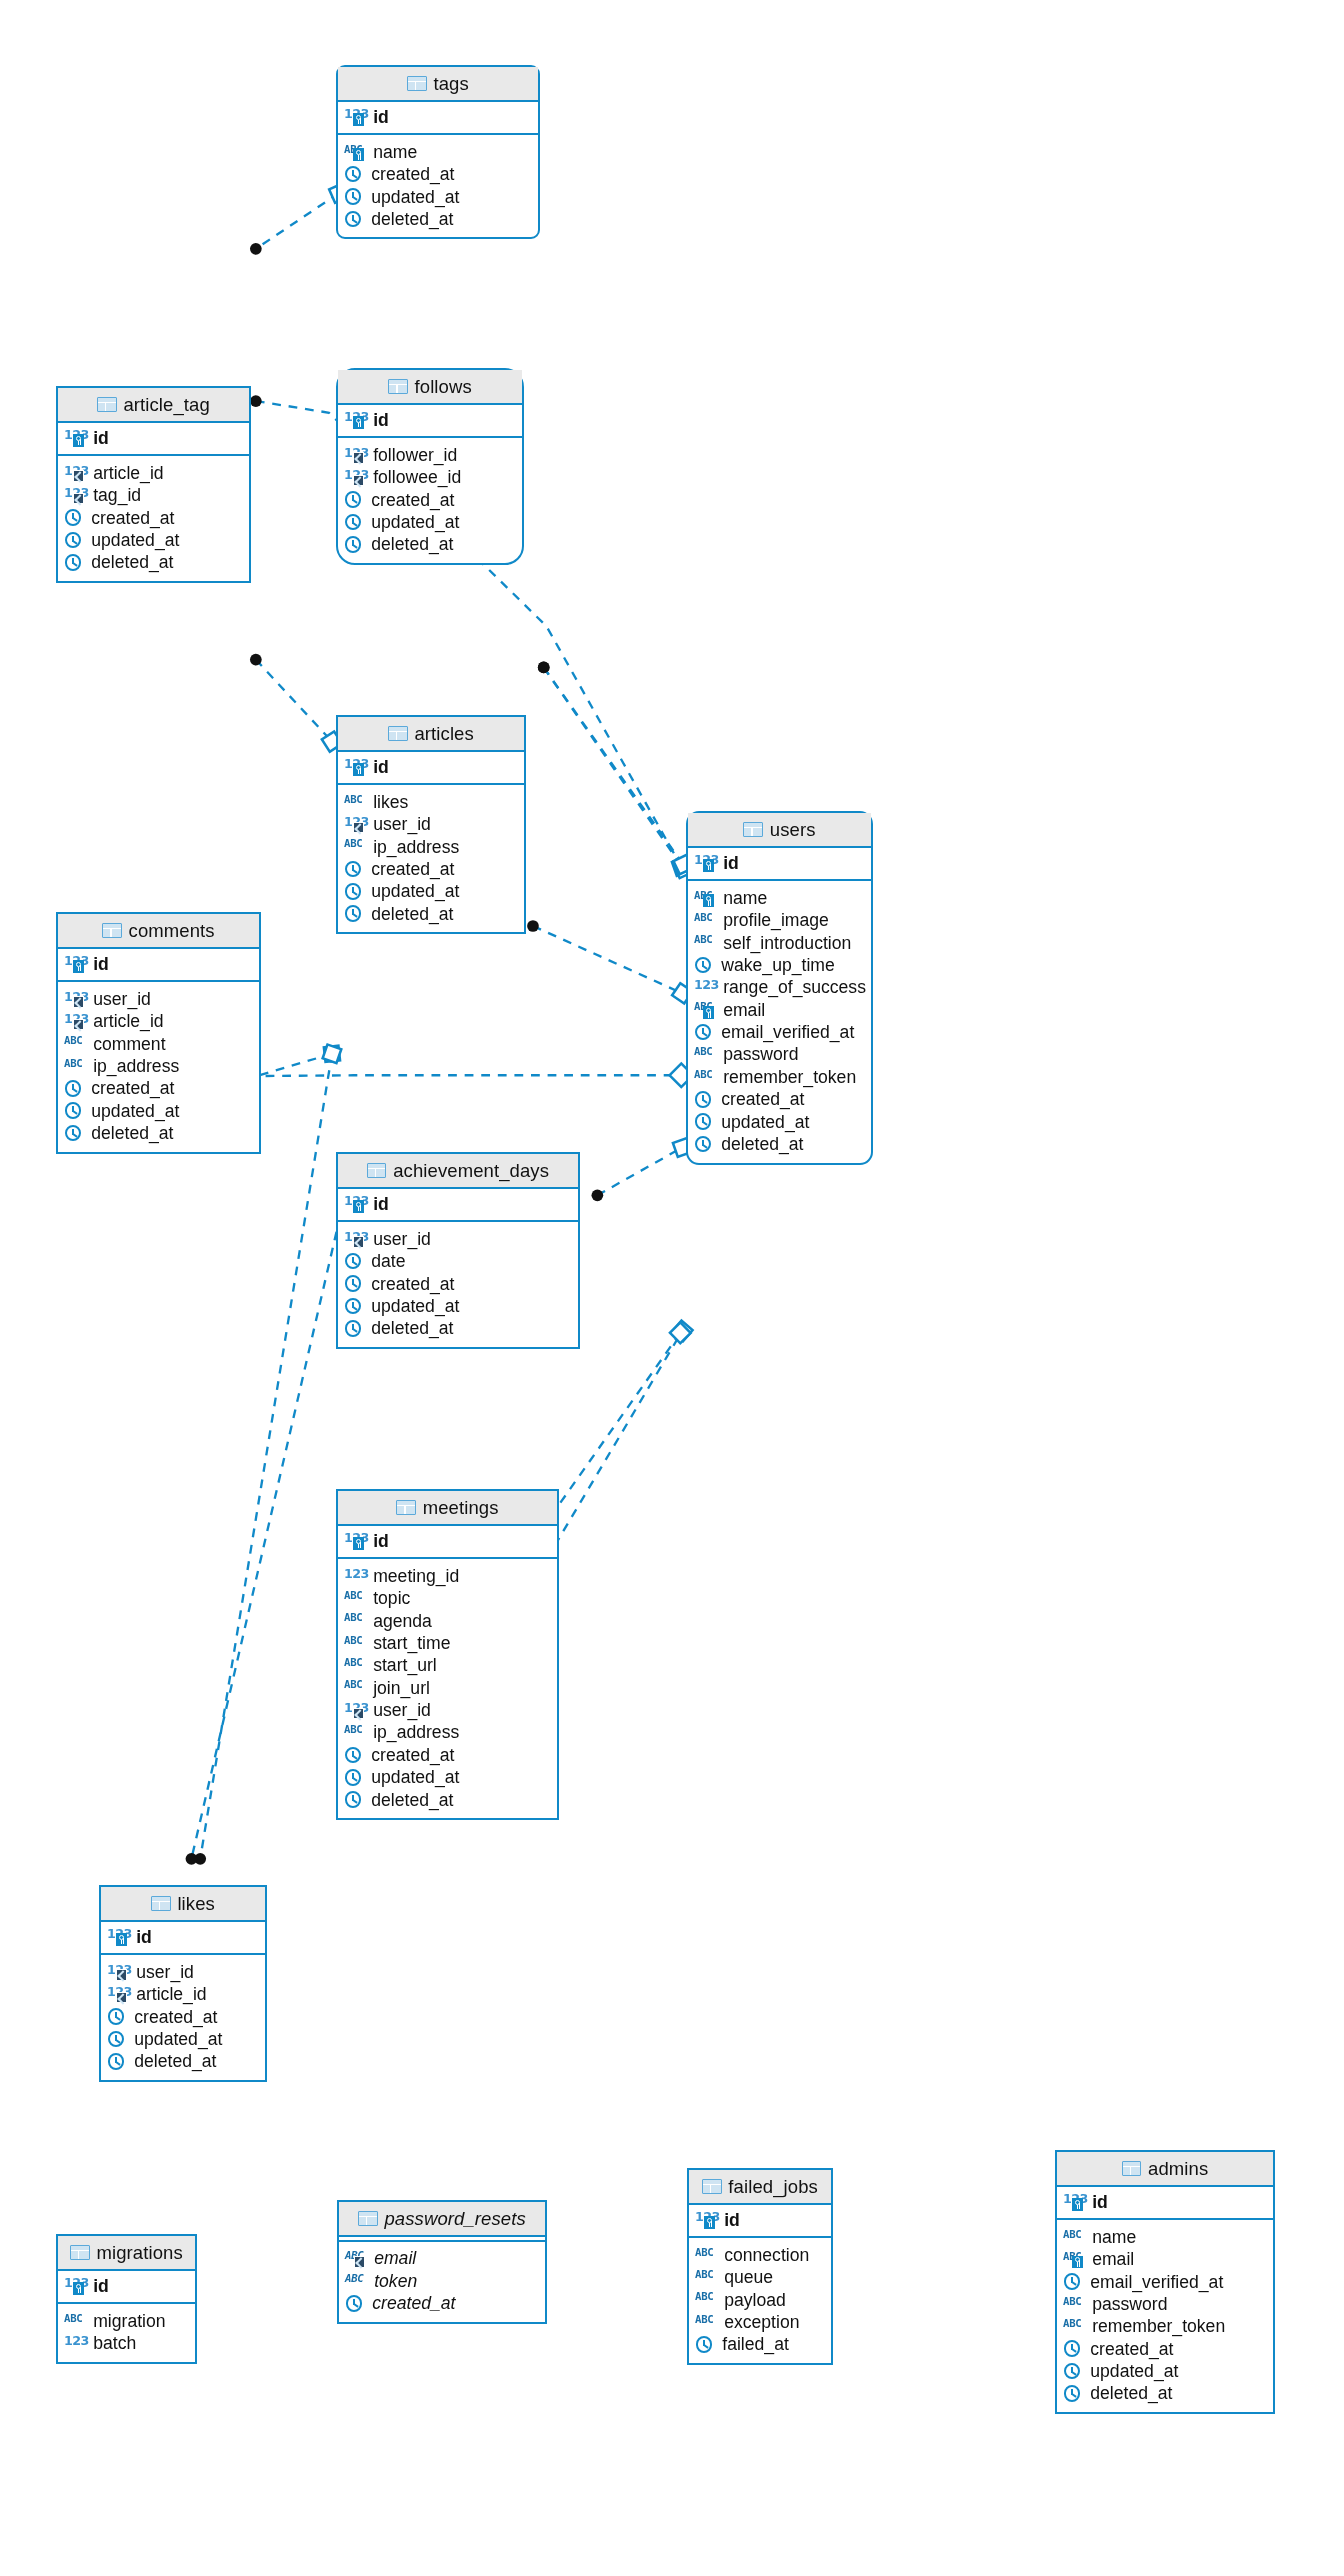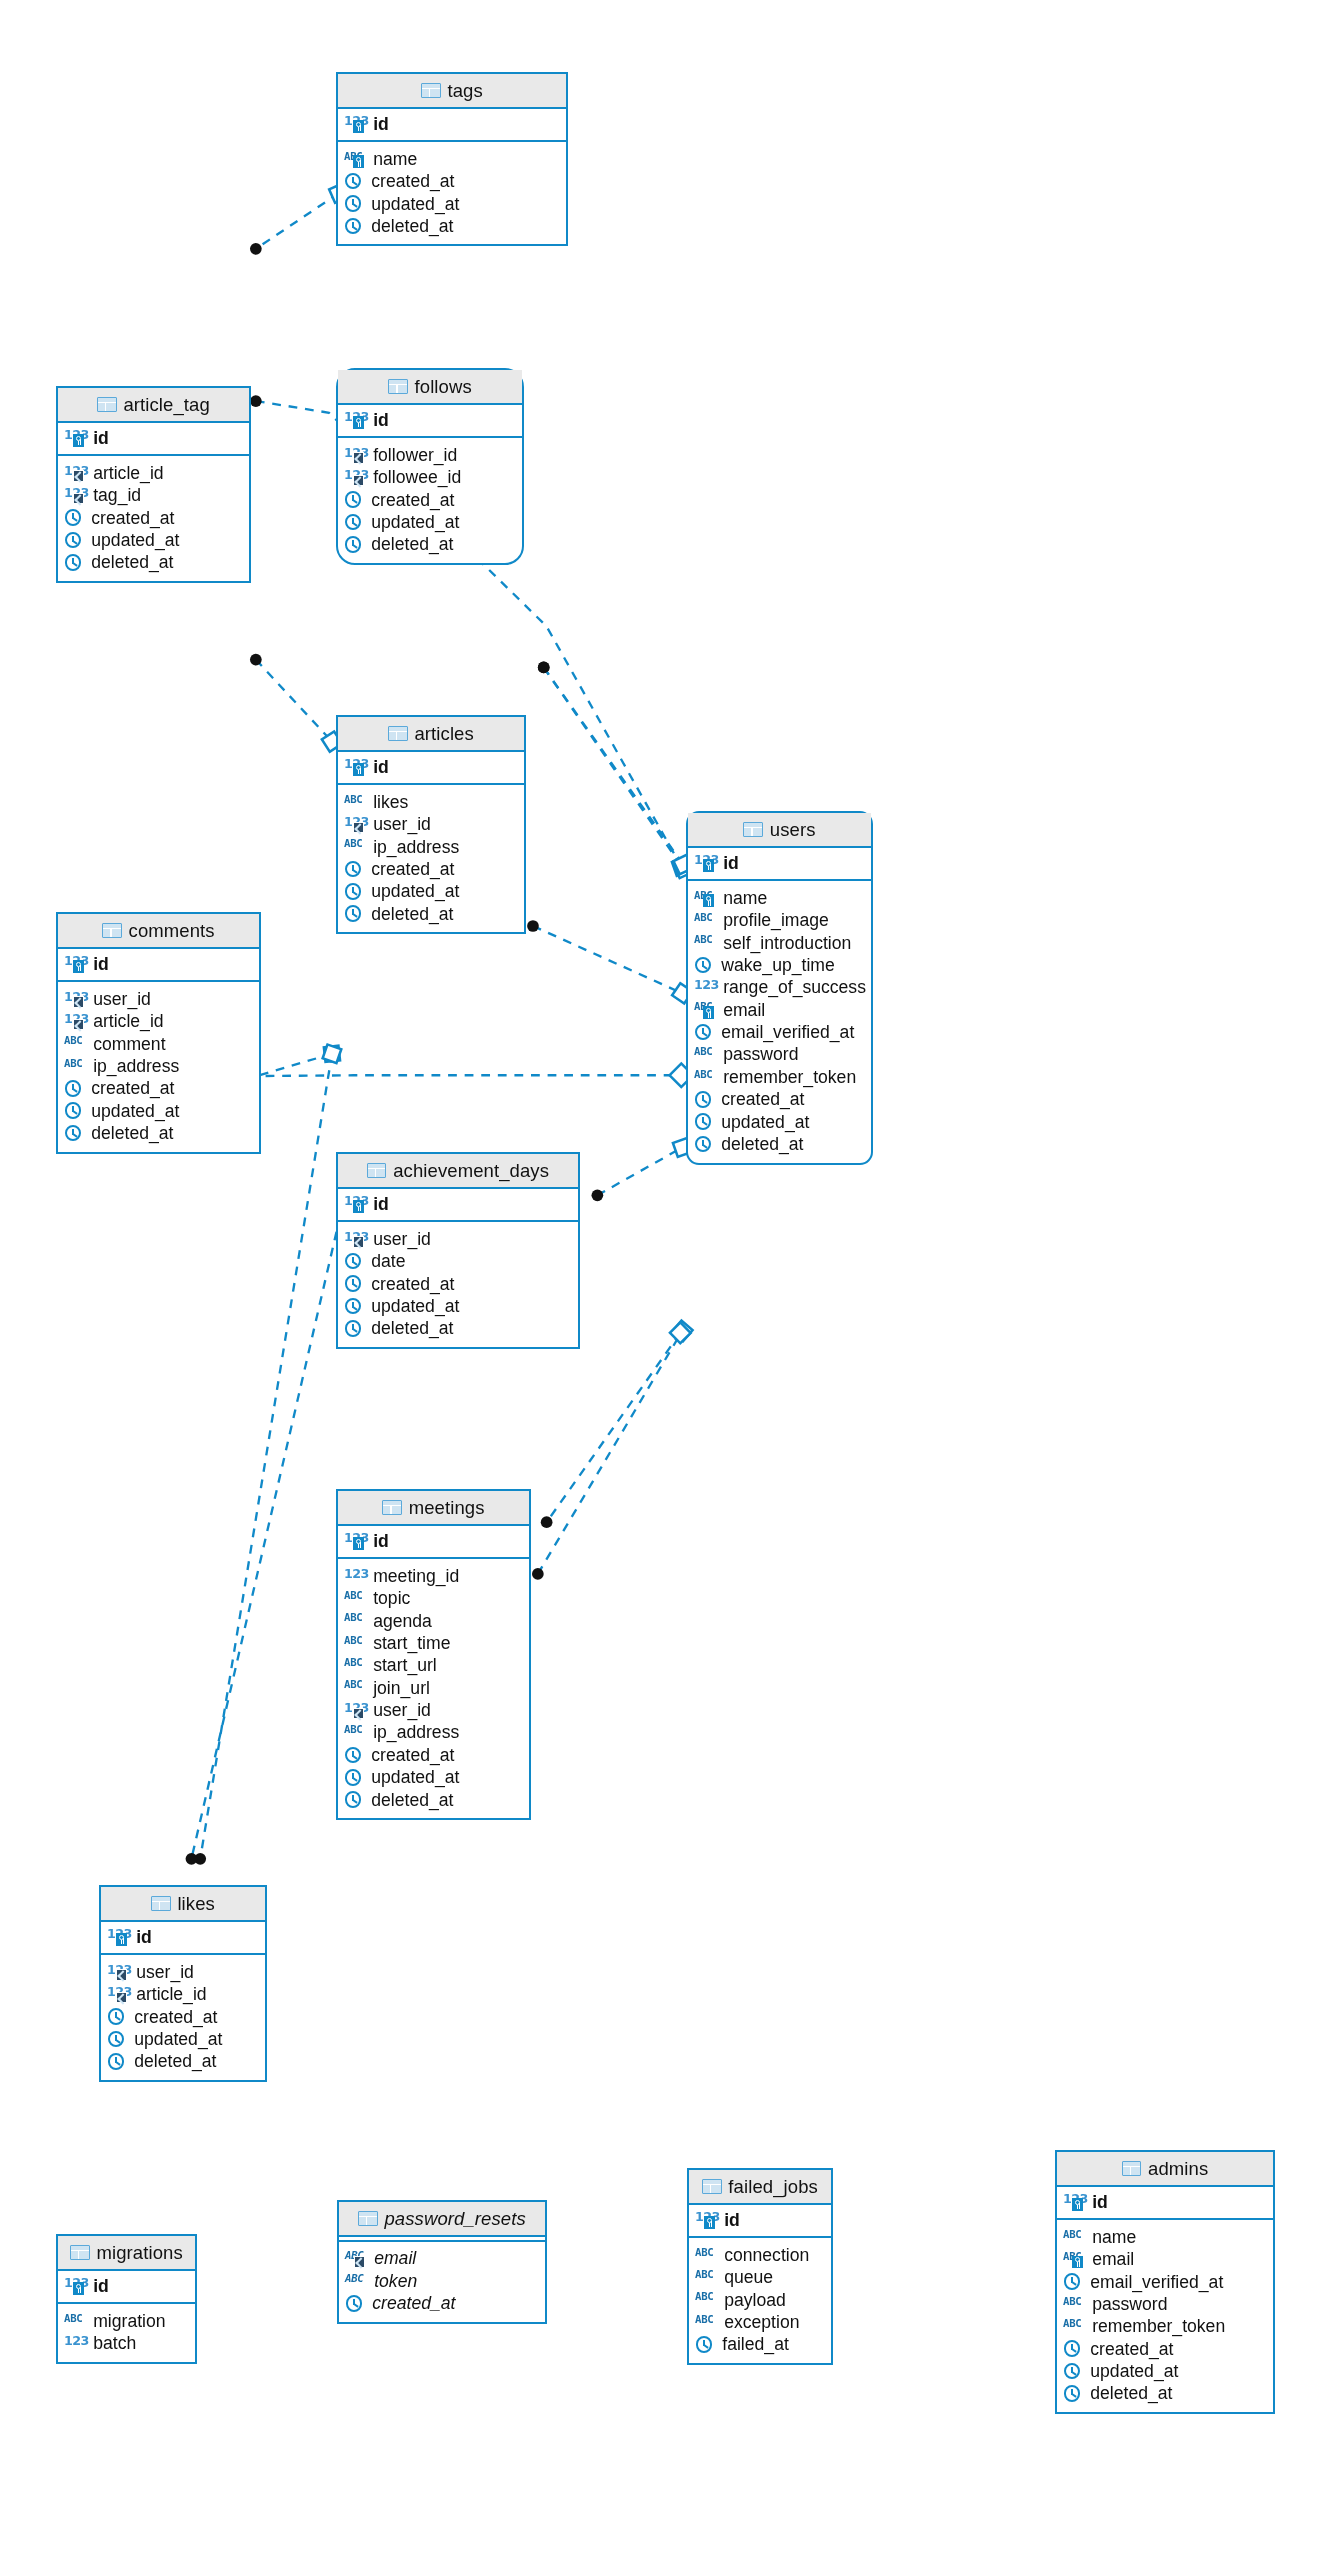--- a/index.html
+++ b/index.html
@@ -87,21 +87,21 @@
       <rect x="352.5" y="1188.5" width="15" height="15" fill="#fff" stroke="#1089c8" stroke-width="2.6" transform="rotate(113.02412331908096 360 1196)"></rect>
       <circle cx="196" cy="1905" r="6" fill="#111"></circle>
       <path d="M551 1613 L699 1364" fill="none" stroke="#1089c8" stroke-width="2.4" stroke-dasharray="9 8"></path>
       <circle cx="551" cy="1613" r="6" fill="#111"></circle>
       <rect x="691.5" y="1356.5" width="15" height="15" fill="#fff" stroke="#1089c8" stroke-width="2.6" transform="rotate(-49.273702414211385 699 1364)"></rect>
       <path d="M697 1366 L560 1560" fill="none" stroke="#1089c8" stroke-width="2.4" stroke-dasharray="9 8"></path>
       <rect x="689.5" y="1358.5" width="15" height="15" fill="#fff" stroke="#1089c8" stroke-width="2.6" transform="rotate(135.22918661018605 697 1366)"></rect>
       <circle cx="560" cy="1560" r="6" fill="#111"></circle>
     </svg>
   <div id="tables-layer">
-      <div class="tbl" style="left: 336px; top: 72px; width: 232px;">
+      <div class="tbl" style="left: 336px; top: 65px; width: 204px; border-radius: 9px;">
         <div class="tbl-hdr">
           <span class="tic"></span>
           <span class="tbl-name">tags</span>
         </div>
         <div class="pk-sec">
           <div class="row pk">
             <span class="ic">
               <span class="num">123</span>
               <span class="key"></span>
             </span>
@@ -481,21 +481,21 @@
             <span class="lbl">updated_at</span>
           </div>
           <div class="row">
             <span class="ic clock">
               <span class="clk"></span>
             </span>
             <span class="lbl">deleted_at</span>
           </div>
         </div>
       </div>
-      <div class="tbl" style="left: 336px; top: 1489px; width: 195px;">
+      <div class="tbl" style="left: 336px; top: 1489px; width: 223px;">
         <div class="tbl-hdr">
           <span class="tic"></span>
           <span class="tbl-name">meetings</span>
         </div>
         <div class="pk-sec">
           <div class="row pk">
             <span class="ic">
               <span class="num">123</span>
               <span class="key"></span>
             </span>

